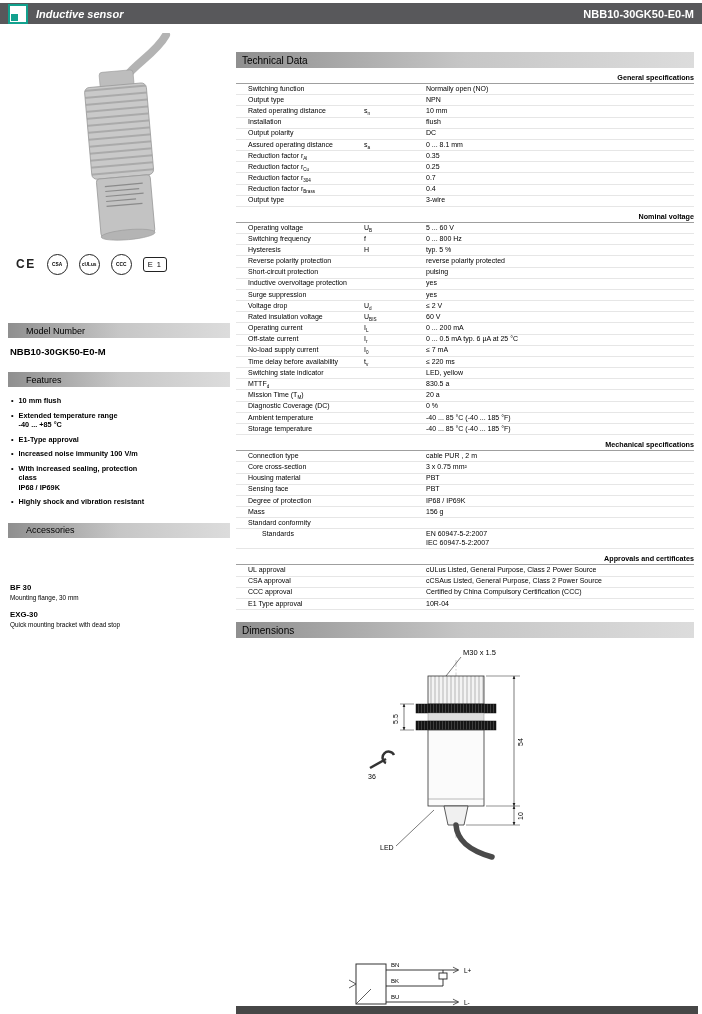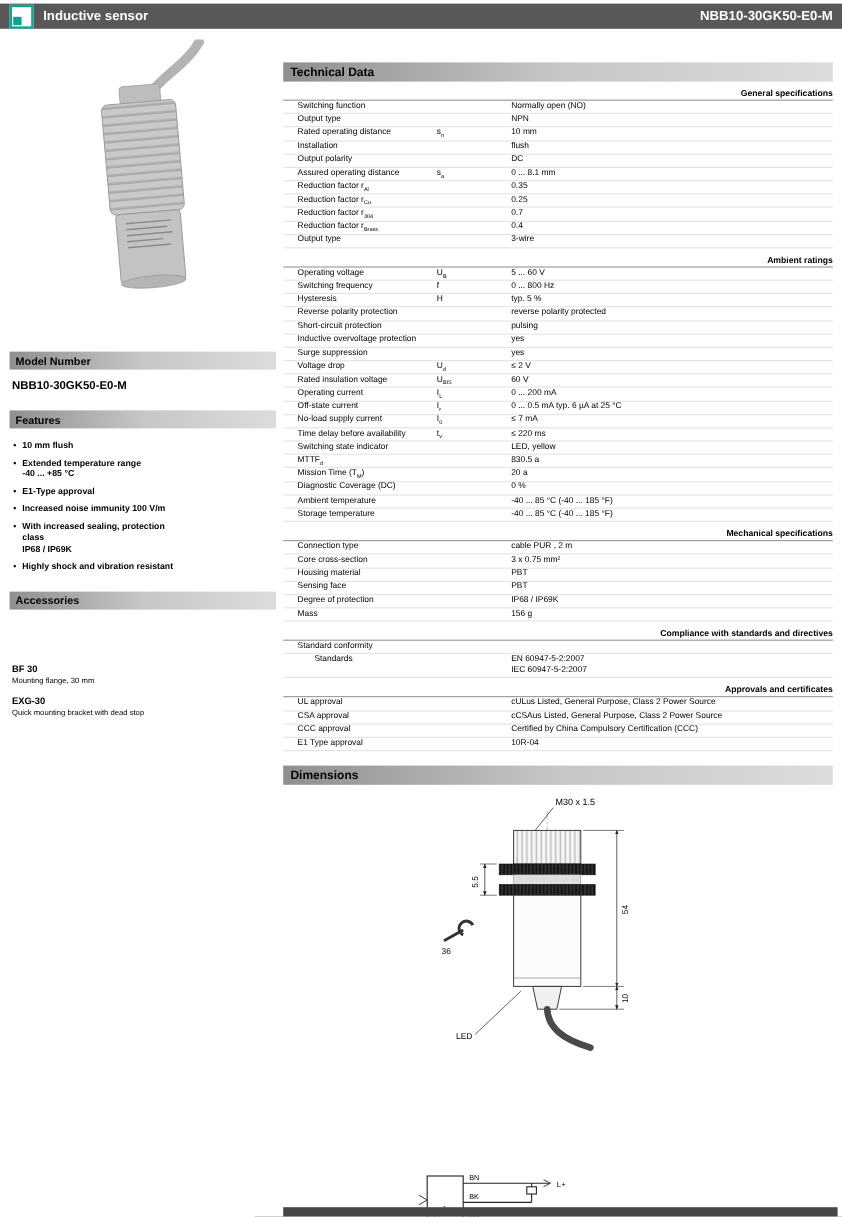--- a/index.html
+++ b/index.html
@@ -1,33 +1,33 @@
 <!DOCTYPE html>
 <html><head>
 <meta charset="utf-8">
 <style>
   html,body{margin:0;padding:0;background:#888;}
   .page{width:702px;height:1014px;position:relative;background:#fff;overflow:hidden;
         font-family:"Liberation Sans",sans-serif;color:#000;margin:0 auto;}
   
   .top-bar{position:absolute;top:3px;left:0;right:0;height:21px;background:#58585b;
            display:flex;align-items:center;justify-content:space-between;padding:0 8px;box-sizing:border-box;}
-  .top-left{display:flex;align-items:center;gap:8px;}
+  .top-left{display:flex;align-items:center;gap:8px;font-style:italic;}
   .logo{width:16px;height:16px;background:#fff;border:2.5px solid #12a18e;box-sizing:content-box;
         display:flex;align-items:flex-end;}
   .logo-inner{width:7px;height:7px;background:#12a18e;margin:0 0 1px 1px;}
   .top-title,.top-part{color:#fff;font-weight:bold;font-size:11px;}
   
   .cols{position:absolute;top:27px;left:8px;right:8px;display:flex;gap:6px;}
   .left-col{width:222px;flex:none;}
   .right-col{flex:1;padding-top:25px;min-width:0;}
   
   .bar{background:linear-gradient(90deg,#8f8f8f 0%,#c6c6c6 50%,#dcdcdc 100%);
-       display:flex;align-items:center;font-weight:bold;color:#000;}
-  .small-bar{height:15px;font-size:9px;padding-left:5px;}
+       display:flex;align-items:center;font-weight:normal;color:#000;}
+  .small-bar{height:15px;font-size:9px;padding-left:18px;}
   .big-bar{height:16px;font-size:10px;padding-left:6px;}
   
   .product-photo{height:212px;margin-top:6px;display:flex;justify-content:center;}
   .cert-row{display:flex;align-items:center;gap:11px;margin-top:8px;padding-left:8px;height:22px;}
   .mark-text{font-size:12px;font-weight:bold;letter-spacing:1.5px;color:#222;}
   .mark-circle{width:19px;height:19px;border:1.4px solid #222;border-radius:50%;display:flex;
                align-items:center;justify-content:center;font-size:4.8px;font-weight:bold;flex:none;}
   .mark-box{height:13px;padding:0 4px;border:1.3px solid #222;border-radius:3px;display:flex;
             align-items:center;font-size:7.5px;letter-spacing:1px;}
   .mt-model{margin-top:48px;}
@@ -93,20 +93,27 @@
               <line x1="88" y1="157" x2="122" y2="157"></line>
               <line x1="88" y1="162" x2="126" y2="162"></line>
               <line x1="88" y1="167" x2="118" y2="167"></line>
               <line x1="88" y1="172" x2="124" y2="172"></line>
             </g>
             <ellipse cx="107" cy="202" rx="27" ry="5" fill="#b4b4b4" stroke="#979797" stroke-width="0.6"></ellipse>
           </g>
         </svg>
       </div>
 
+      <div class="cert-row">
+          <div class="mark mark-text">CE</div>
+          <div class="mark mark-circle">CSA</div>
+          <div class="mark mark-circle">cULus</div>
+          <div class="mark mark-circle">CCC</div>
+          <div class="mark mark-box">E 1</div>
+        </div>
 
       <div class="bar small-bar mt-model">Model Number</div>
       <div class="model-number">NBB10-30GK50-E0-M</div>
 
       <div class="bar small-bar">Features</div>
       <ul class="features-list">
           <li>
             <span class="bullet">•</span>
             <span class="f-text">10 mm flush</span>
           </li>
@@ -197,21 +204,21 @@
           <div class="t-row">
             <span class="t-lbl">Reduction factor r<sub>Brass</sub></span>
             <span class="t-sym"></span>
             <span class="t-val">0.4</span>
           </div>
           <div class="t-row">
             <span class="t-lbl">Output type</span>
             <span class="t-sym"></span>
             <span class="t-val">3-wire</span>
           </div>
-          <div class="t-sec-title">Ambient ratings</div>
+          <div class="t-sec-title">Nominal voltage</div>
           <div class="t-row">
             <span class="t-lbl">Operating voltage</span>
             <span class="t-sym">U<sub>B</sub></span>
             <span class="t-val">5 ... 60 V</span>
           </div>
           <div class="t-row">
             <span class="t-lbl">Switching frequency</span>
             <span class="t-sym">f</span>
             <span class="t-val">0 ... 800 Hz</span>
           </div>
@@ -324,21 +331,20 @@
           <div class="t-row">
             <span class="t-lbl">Degree of protection</span>
             <span class="t-sym"></span>
             <span class="t-val">IP68 / IP69K</span>
           </div>
           <div class="t-row">
             <span class="t-lbl">Mass</span>
             <span class="t-sym"></span>
             <span class="t-val">156 g</span>
           </div>
-          <div class="t-sec-title">Compliance with standards and directives</div>
           <div class="t-row">
             <span class="t-lbl">Standard conformity</span>
             <span class="t-sym"></span>
             <span class="t-val"></span>
           </div>
           <div class="t-row">
             <span class="t-lbl ind2">Standards</span>
             <span class="t-sym"></span>
             <span class="t-val">EN 60947-5-2:2007
 IEC 60947-5-2:2007</span>

